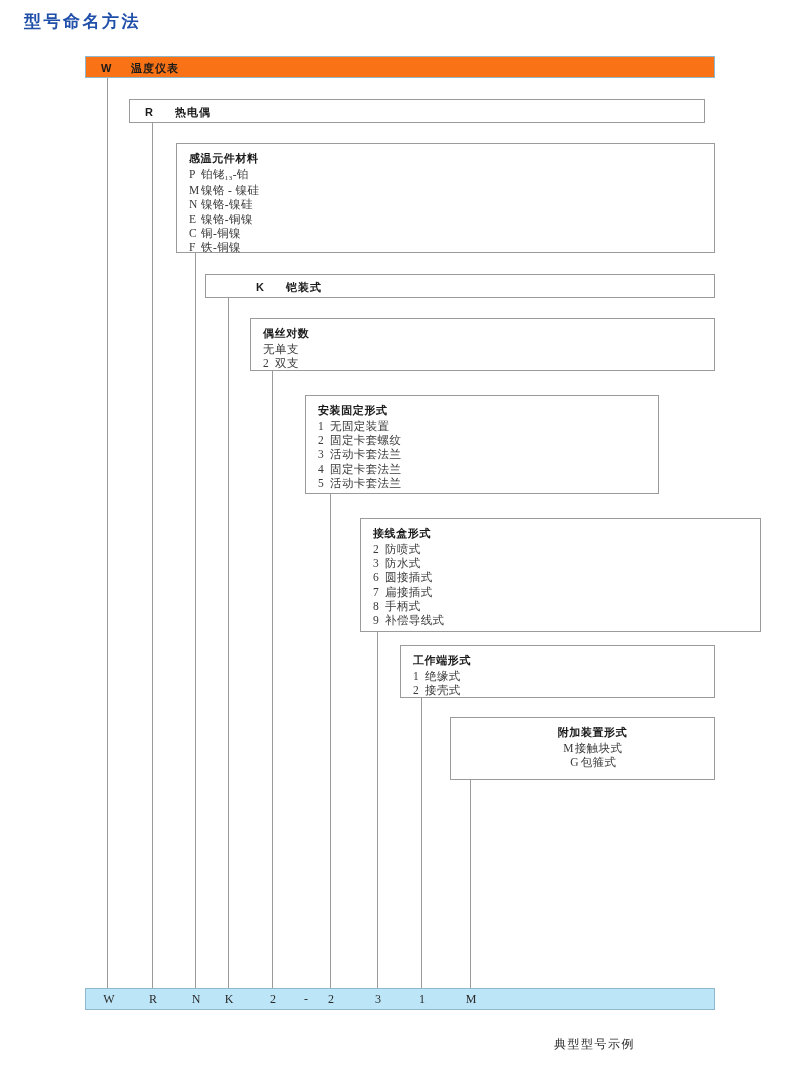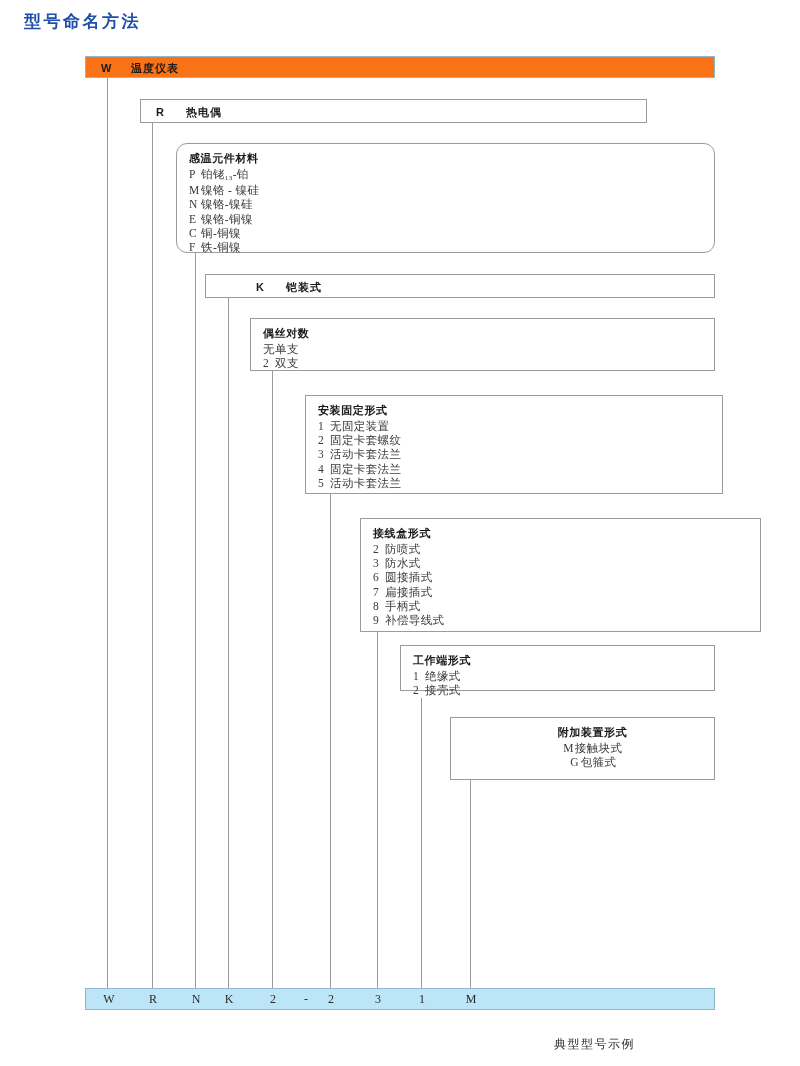--- a/index.html
+++ b/index.html
@@ -123,27 +123,27 @@
   <div class="vline" style="left:377px;top:632px;height:362px;"></div>
   <div class="vline" style="left:421px;top:698px;height:296px;"></div>
   <div class="vline" style="left:470px;top:780px;height:214px;"></div>
 
   <div class="node bar" style="left:85px;top:56px;width:630px;height:22px;">
     <div class="inline-head" style="padding:4px 0 0 15px;">
       <span class="kcode">W</span><span>温度仪表</span>
     </div>
   </div>
 
-  <div class="node" style="left:140px;top:99px;width:507px;height:24px;">
+  <div class="node" style="left:129px;top:99px;width:576px;height:24px;">
     <div class="inline-head" style="padding:5px 0 0 15px;">
       <span class="kcode">R</span><span>热电偶</span>
     </div>
   </div>
 
-  <div class="node" style="left:176px;top:143px;width:539px;height:110px;border-radius:11px;">
+  <div class="node" style="left:176px;top:143px;width:539px;height:110px;">
     <div class="stack">
       <div class="head">感温元件材料</div>
       <div class="row">
         <span class="code">P</span><span>铂铑</span><sub>13</sub><span>-铂</span>
       </div>
       <div class="row">
         <span class="code">M</span><span>镍铬 - 镍硅</span>
       </div>
       <div class="row">
         <span class="code">N</span><span>镍铬-镍硅</span>
@@ -171,21 +171,21 @@
       <div class="head">偶丝对数</div>
       <div class="row">
         <span class="code">无</span><span>单支</span>
       </div>
       <div class="row">
         <span class="code">2</span><span>双支</span>
       </div>
     </div>
   </div>
 
-  <div class="node" style="left:305px;top:395px;width:418px;height:99px;">
+  <div class="node" style="left:305px;top:395px;width:354px;height:99px;">
     <div class="stack">
       <div class="head">安装固定形式</div>
       <div class="row">
         <span class="code">1</span><span>无固定装置</span>
       </div>
       <div class="row">
         <span class="code">2</span><span>固定卡套螺纹</span>
       </div>
       <div class="row">
         <span class="code">3</span><span>活动卡套法兰</span>
@@ -216,21 +216,21 @@
       </div>
       <div class="row">
         <span class="code">8</span><span>手柄式</span>
       </div>
       <div class="row">
         <span class="code">9</span><span>补偿导线式</span>
       </div>
     </div>
   </div>
 
-  <div class="node" style="left:400px;top:645px;width:315px;height:46px;">
+  <div class="node" style="left:400px;top:645px;width:315px;height:53px;">
     <div class="stack">
       <div class="head">工作端形式</div>
       <div class="row">
         <span class="code">1</span><span>绝缘式</span>
       </div>
       <div class="row">
         <span class="code">2</span><span>接壳式</span>
       </div>
     </div>
   </div>

